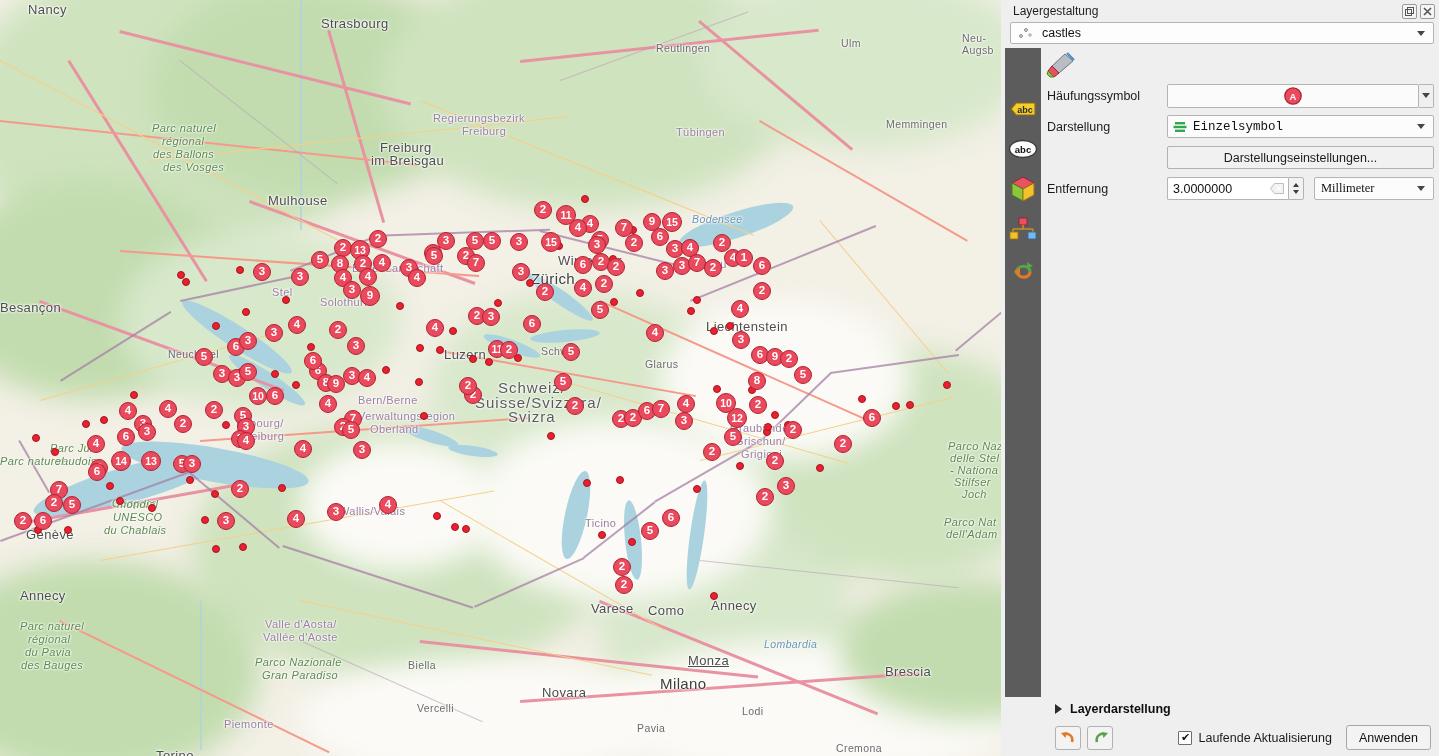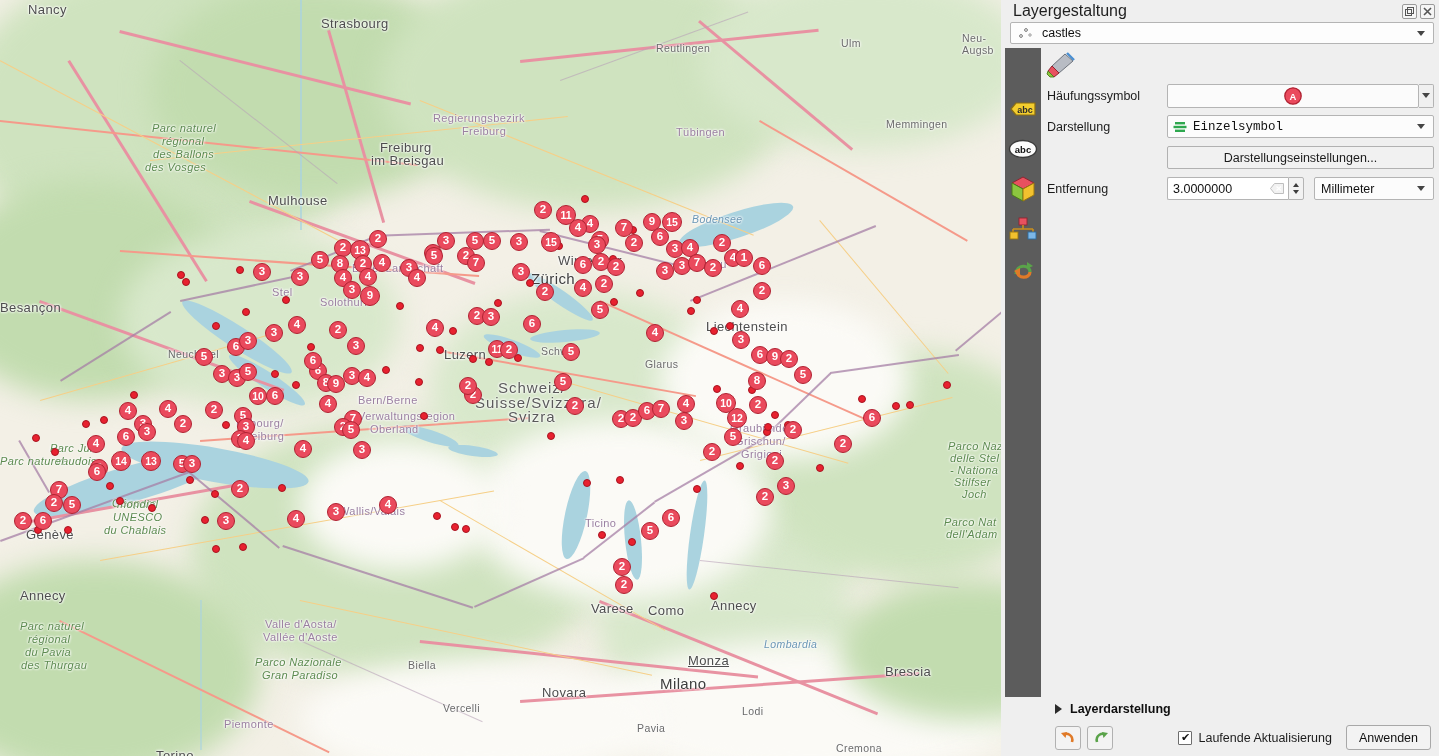--- a/index.html
+++ b/index.html
@@ -85,21 +85,21 @@
     position: relative;
   }
   #splitter {
     position: absolute; left: -4px; top: 0; width: 4px; height: 100%;
     background: #efefef; cursor: col-resize;
   }
   .panel-title-bar {
     height: 22px; display: flex; align-items: center;
     padding: 0 4px 0 8px; flex: 0 0 auto;
   }
-  .panel-title { font-size: 16px; color: #1f1f1f; flex: 1; }
+  .panel-title { font-size: 12px; color: #1f1f1f; flex: 1; }
   .title-btns { display: flex; gap: 3px; }
   .tbtn {
     width: 15px; height: 15px; border: 1px solid #9a9a9a; border-radius: 2px;
     background: #f5f5f5; display:flex; align-items:center; justify-content:center;
     font-size: 9px; color: #555; line-height: 1;
   }
 
   .layer-combo {
     margin: 0 5px 4px 5px; height: 22px;
     background: #fdfdfd; border: 1px solid #b4b4b4; border-radius: 2px;
@@ -157,21 +157,21 @@
     width: 16px; border: 1px solid #b4b4b4; border-radius: 0 2px 2px 0;
     background: #f2f2f2; display:flex; flex-direction: column; align-items:center; justify-content:center; gap:3px;
   }
   .up-t { width:0;height:0;border-left:3.5px solid transparent;border-right:3.5px solid transparent;border-bottom:4px solid #3c3c3c; }
   .dn-t { width:0;height:0;border-left:3.5px solid transparent;border-right:3.5px solid transparent;border-top:4px solid #3c3c3c; }
   .unit-combo {
     width: 120px; flex: 0 0 120px; height: 23px; margin-left: 4px;
     background: #fcfcfc; border: 1px solid #b4b4b4; border-radius: 2px;
     display: flex; align-items: center; padding: 0 2px 0 6px; font-size: 12.5px; color: #111;
   }
-  .unit-name { flex: 1; }
+  .unit-name { flex: 1; font-family: Liberation Serif, serif; }
 
   .spacer { flex: 1; }
 
   .footer { padding: 0 8px 6px 8px; }
   .collapse-row { display: flex; align-items: center; gap: 8px; height: 24px; padding-left: 42px; }
   .tri { width:0;height:0;border-top:5px solid transparent;border-bottom:5px solid transparent;border-left:7px solid #2b2b2b; }
   .collapse-label { font-size: 12.5px; font-weight: bold; color: #0f0f0f; }
   .btn-row { display: flex; align-items: center; gap: 6px; padding: 4px 0 0 42px; }
   .iconbtn {
     width: 26px; height: 24px; background: #f3f3f3; border: 1px solid #b1b1b1; border-radius: 3px;
@@ -299,21 +299,21 @@
       <div class="border admin" style="left:700px;top:560px;width:260px;transform:rotate(6deg);"></div>
       <div class="border admin" style="left:300px;top:640px;width:200px;transform:rotate(24deg);"></div>
     </div>
 
     <div class="map-layer" id="map-labels">
         <div class="mlabel city" style="left: 28px; top: 2px;">Nancy</div>
         <div class="mlabel city" style="left: 321px; top: 16px;">Strasbourg</div>
         <div class="mlabel park" style="left: 152px; top: 122px;">Parc naturel</div>
         <div class="mlabel park" style="left: 162px; top: 135px;">régional</div>
         <div class="mlabel park" style="left: 153px; top: 148px;">des Ballons</div>
-        <div class="mlabel park" style="left: 145px; top: 161px;">des Vosges</div>
+        <div class="mlabel park" style="left: 163px; top: 161px;">des Vosges</div>
         <div class="mlabel city" style="left: 268px; top: 193px;">Mulhouse</div>
         <div class="mlabel region" style="left: 433px; top: 112px;">Regierungsbezirk</div>
         <div class="mlabel region" style="left: 462px; top: 125px;">Freiburg</div>
         <div class="mlabel city" style="left: 380px; top: 140px;">Freiburg</div>
         <div class="mlabel city" style="left: 371px; top: 153px;">im Breisgau</div>
         <div class="mlabel small" style="left: 656px; top: 42px;">Reutlingen</div>
         <div class="mlabel region" style="left: 676px; top: 126px;">Tübingen</div>
         <div class="mlabel small" style="left: 841px; top: 37px;">Ulm</div>
         <div class="mlabel small" style="left: 962px; top: 32px;">Neu-</div>
         <div class="mlabel small" style="left: 962px; top: 44px;">Augsb</div>
@@ -356,32 +356,32 @@
         <div class="mlabel park" style="left: 950px; top: 452px;">delle Stel</div>
         <div class="mlabel park" style="left: 950px; top: 464px;">- Nationa</div>
         <div class="mlabel park" style="left: 954px; top: 476px;">Stilfser</div>
         <div class="mlabel park" style="left: 962px; top: 488px;">Joch</div>
         <div class="mlabel park" style="left: 944px; top: 516px;">Parco Nat</div>
         <div class="mlabel park" style="left: 946px; top: 528px;">dell'Adam</div>
         <div class="mlabel city" style="left: 20px; top: 588px;">Annecy</div>
         <div class="mlabel park" style="left: 20px; top: 620px;">Parc naturel</div>
         <div class="mlabel park" style="left: 28px; top: 633px;">régional</div>
         <div class="mlabel park" style="left: 25px; top: 646px;">du Pavia</div>
-        <div class="mlabel park" style="left: 21px; top: 659px;">des Thurgau</div>
+        <div class="mlabel park" style="left: 21px; top: 659px;">des Bauges</div>
         <div class="mlabel region" style="left: 265px; top: 618px;">Valle d'Aosta/</div>
         <div class="mlabel region" style="left: 263px; top: 631px;">Vallée d'Aoste</div>
         <div class="mlabel park" style="left: 255px; top: 656px;">Parco Nazionale</div>
         <div class="mlabel park" style="left: 262px; top: 669px;">Gran Paradiso</div>
         <div class="mlabel city" style="left: 591px; top: 601px;">Varese</div>
         <div class="mlabel city" style="left: 648px; top: 603px;">Como</div>
         <div class="mlabel city" style="left: 711px; top: 598px;">Annecy</div>
         <div class="mlabel city" style="left: 688px; top: 653px; text-decoration: underline;">Monza</div>
         <div class="mlabel bigcity" style="left: 660px; top: 675px;">Milano</div>
         <div class="mlabel city" style="left: 542px; top: 685px;">Novara</div>
-        <div class="mlabel small" style="left: 443px; top: 702px; text-align: center;">Vercelli</div>
+        <div class="mlabel small" style="left: 417px; top: 702px; text-align: center;">Vercelli</div>
         <div class="mlabel small" style="left: 742px; top: 705px;">Lodi</div>
         <div class="mlabel small" style="left: 637px; top: 722px;">Pavia</div>
         <div class="mlabel small" style="left: 836px; top: 742px;">Cremona</div>
         <div class="mlabel city" style="left: 885px; top: 664px;">Brescia</div>
         <div class="mlabel small" style="left: 408px; top: 659px;">Biella</div>
         <div class="mlabel water-l" style="left: 764px; top: 638px;">Lombardia</div>
         <div class="mlabel region" style="left: 180px; top: 718px; padding-left: 44px;">Piemonte</div>
         <div class="mlabel city" style="left: 156px; top: 748px;">Torino</div>
       </div>
     <div class="map-layer" id="map-markers">

